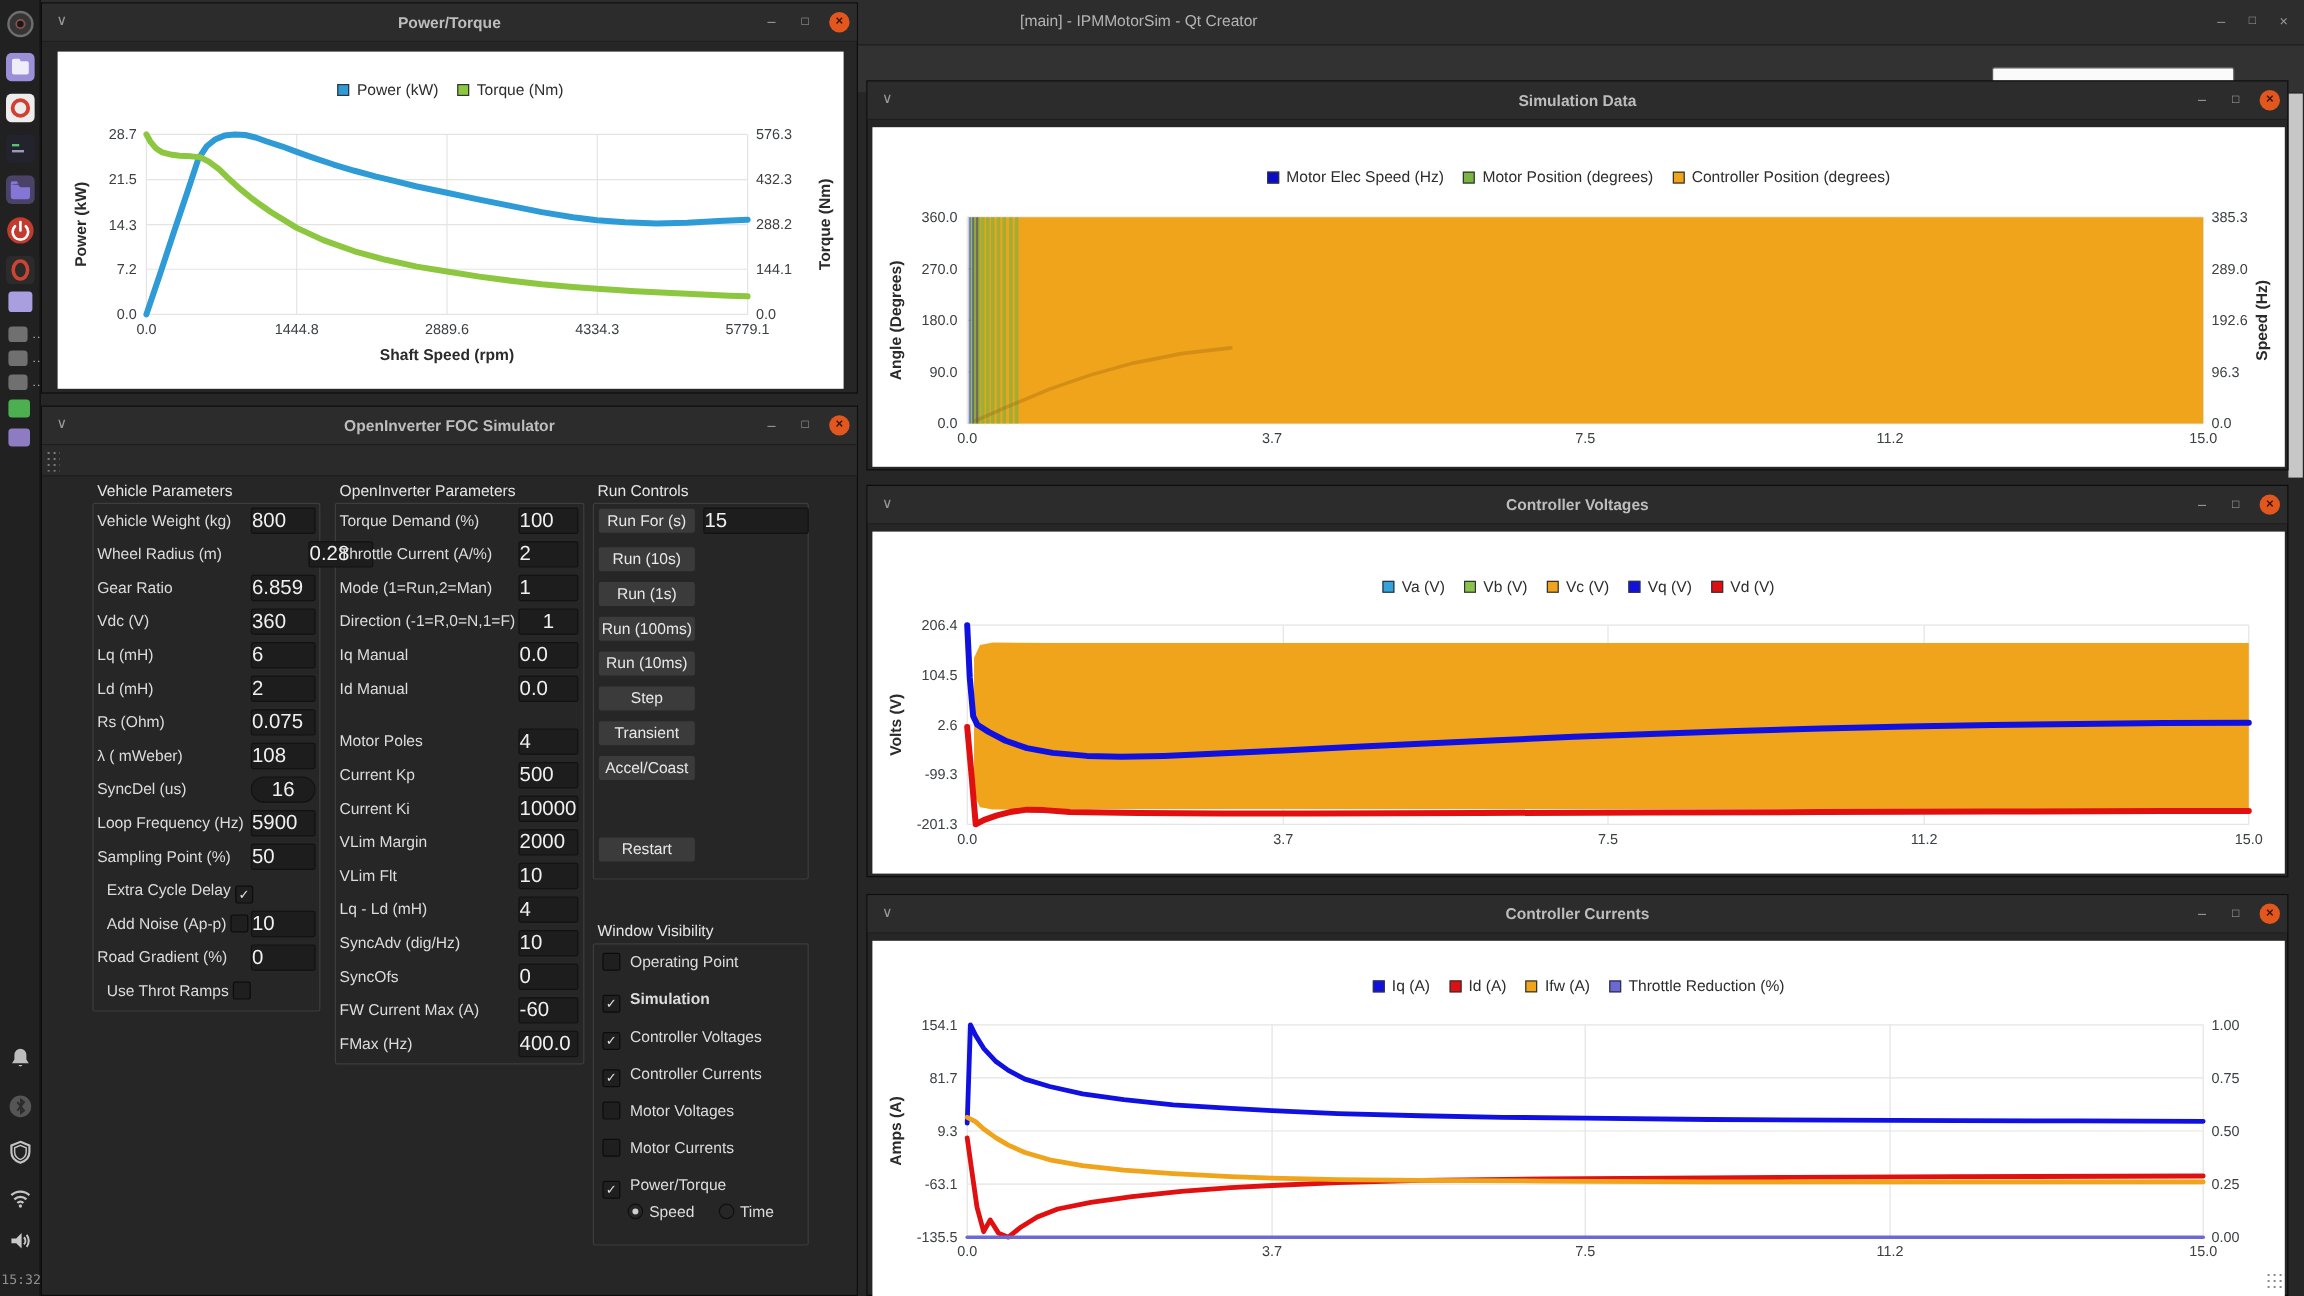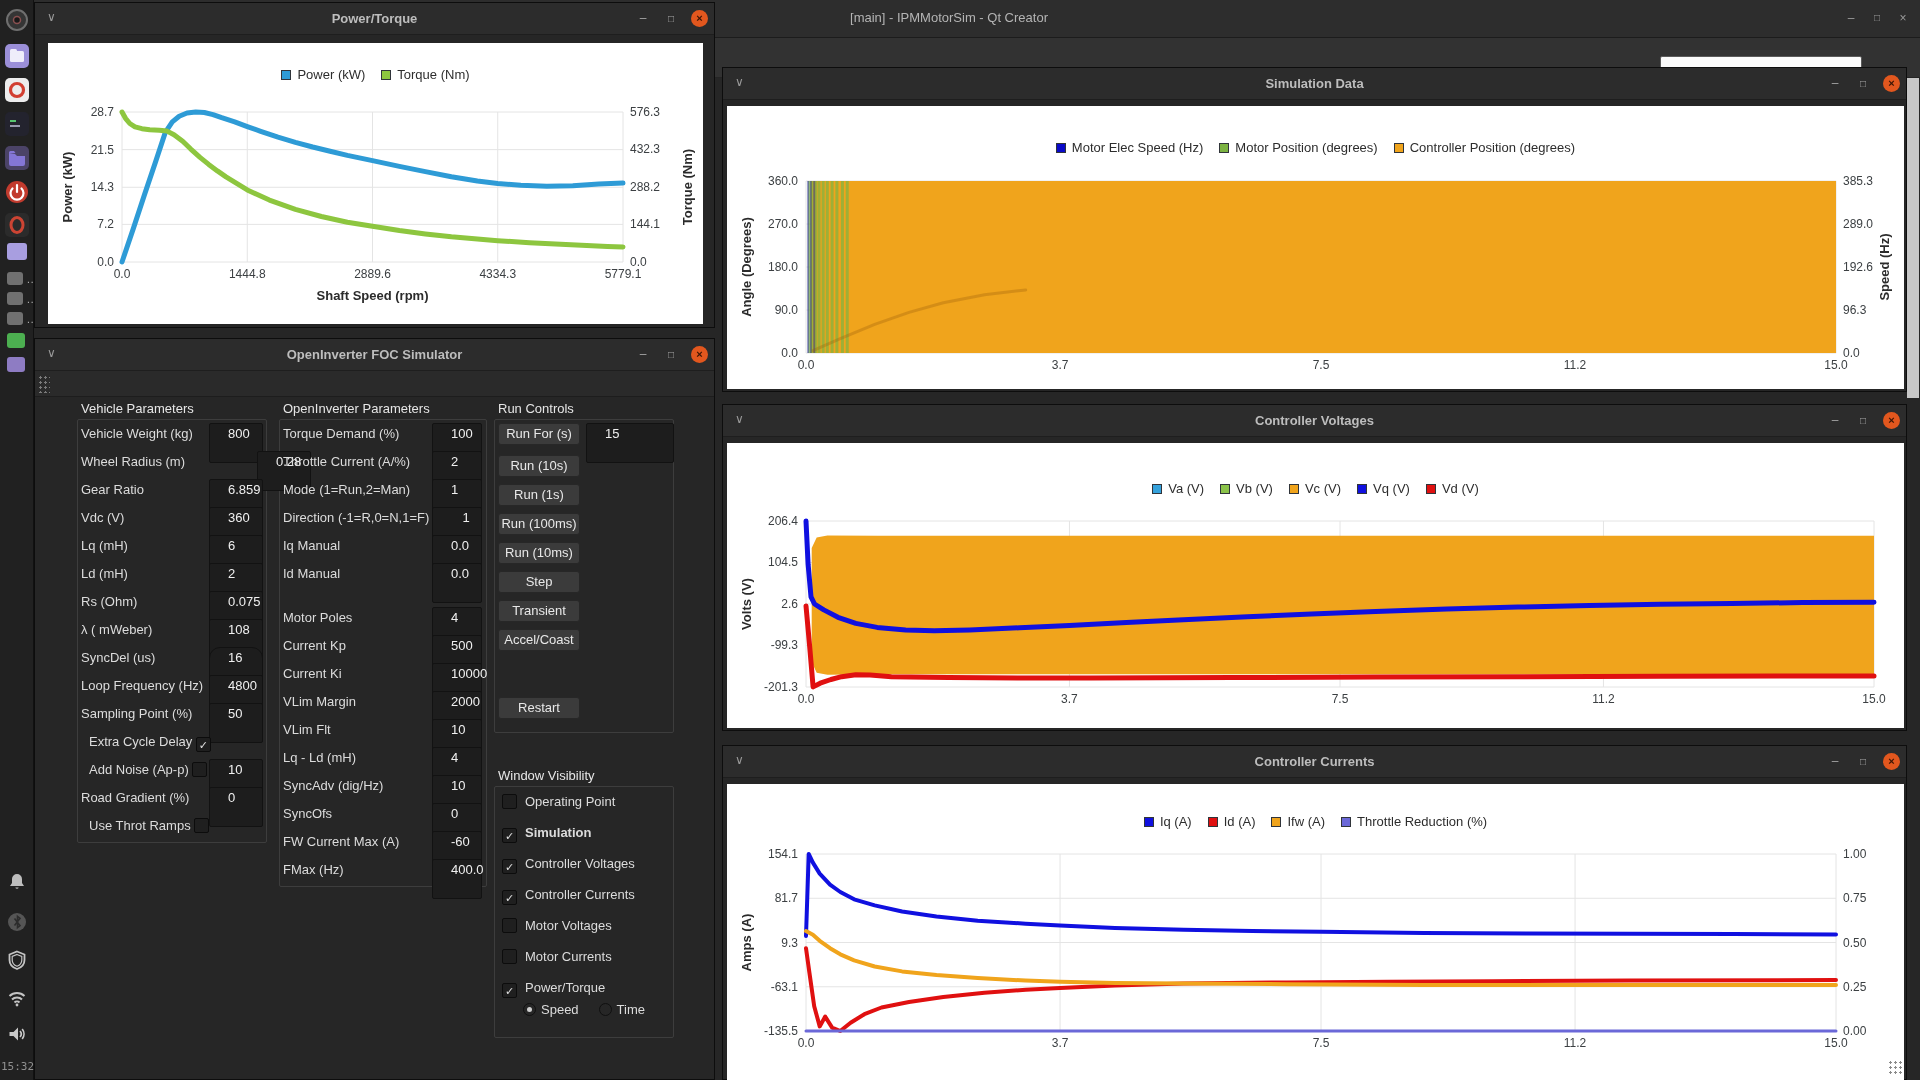--- a/index.html
+++ b/index.html
@@ -32,22 +32,22 @@
   .chart-legend .sw{width:10px;height:10px;border:1.5px solid #30343a;}
 
   
   .foc-toolbar{position:absolute;left:0;top:32px;right:0;height:26px;background:#2a2a2a;border-bottom:1px solid #1d1d1d;}
   .drag-handle{position:absolute;left:3px;top:4px;width:12px;height:18px;
     background-image:radial-gradient(#7a7a7a 1px,transparent 1.2px);background-size:5px 5px;}
   .col-heading{position:absolute;font-size:13px;color:#e6e6e6;}
   .groupbox{position:absolute;border:1px solid #3d3d3d;border-radius:2px;}
   .frow{position:absolute;height:22px;}
   .flabel{position:absolute;left:0;top:3px;font-size:13px;color:#dcdcdc;white-space:nowrap;}
-  .finput{position:absolute;top:0;height:40px;background:#1d1d1d;border:1px solid #121212;border-radius:2px;
-    color:#f0f0f0;font-size:13px;line-height:20px;padding-left:18px;}
+  .finput{position:absolute;top:0;height:22px;background:#1d1d1d;border:1px solid #121212;border-radius:2px;
+    color:#f0f0f0;font-size:17px;line-height:20px;padding-left:0;}
   .cbox{display:inline-block;width:15px;height:15px;background:#1f1f1f;border:1px solid #0c0c0c;border-radius:2px;
     color:#e0e0e0;font-size:11px;line-height:14px;text-align:center;vertical-align:-3px;}
   .btn{position:absolute;height:22px;background:#3b3b3b;border:1px solid #272727;border-radius:3px;
     color:#e8e8e8;font-size:13px;text-align:center;line-height:20px;}
   .vrow{position:absolute;height:20px;font-size:13px;color:#dcdcdc;white-space:nowrap;}
   .vrow .cbox{margin-right:8px;}
   .radiorow{position:absolute;display:flex;justify-content:center;gap:20px;font-size:13px;color:#dcdcdc;}
   .radio{display:inline-block;width:13px;height:13px;border-radius:50%;background:#262626;border:1px solid #101010;vertical-align:-2px;margin-right:5px;position:relative;}
   .radio.sel::after{content:"";position:absolute;left:3px;top:3px;width:5px;height:5px;border-radius:50%;background:#cfcfcf;}
 
@@ -193,27 +193,27 @@
         <div class="finput" style="left: 128px; width: 54px;">2</div>
       </div>
       <div class="frow" style="left: 46px; top: 252px; width: 182px;">
         <div class="flabel">Rs (Ohm)</div>
         <div class="finput" style="left: 128px; width: 54px;">0.075</div>
       </div>
       <div class="frow" style="left: 46px; top: 280px; width: 182px;">
         <div class="flabel">λ ( mWeber)</div>
         <div class="finput" style="left: 128px; width: 54px;">108</div>
       </div>
-      <div class="frow" style="left: 46px; top: 308px; width: 182px;">
+      <div class="frow" style="left: 46px; top: 308px; width: 182px; text-align: center;">
         <div class="flabel">SyncDel (us)</div>
         <div class="finput" style="left: 128px; width: 54px; border-radius: 11px;">16</div>
       </div>
       <div class="frow" style="left: 46px; top: 336px; width: 182px;">
         <div class="flabel">Loop Frequency (Hz)</div>
-        <div class="finput" style="left: 128px; width: 54px;">4800</div>
+        <div class="finput" style="left: 128px; width: 54px;">5900</div>
       </div>
       <div class="frow" style="left: 46px; top: 364px; width: 182px;">
         <div class="flabel">Sampling Point (%)</div>
         <div class="finput" style="left: 128px; width: 54px;">50</div>
       </div>
       <div class="frow" style="left: 54px; top: 392px; width: 174px;">
         <span class="flabel">Extra Cycle Delay <span class="cbox">✓</span></span>
       </div>
       <div class="frow" style="left: 54px; top: 420px; width: 174px;">
         <span class="flabel">Add Noise (Ap-p) <span class="cbox"></span></span>

